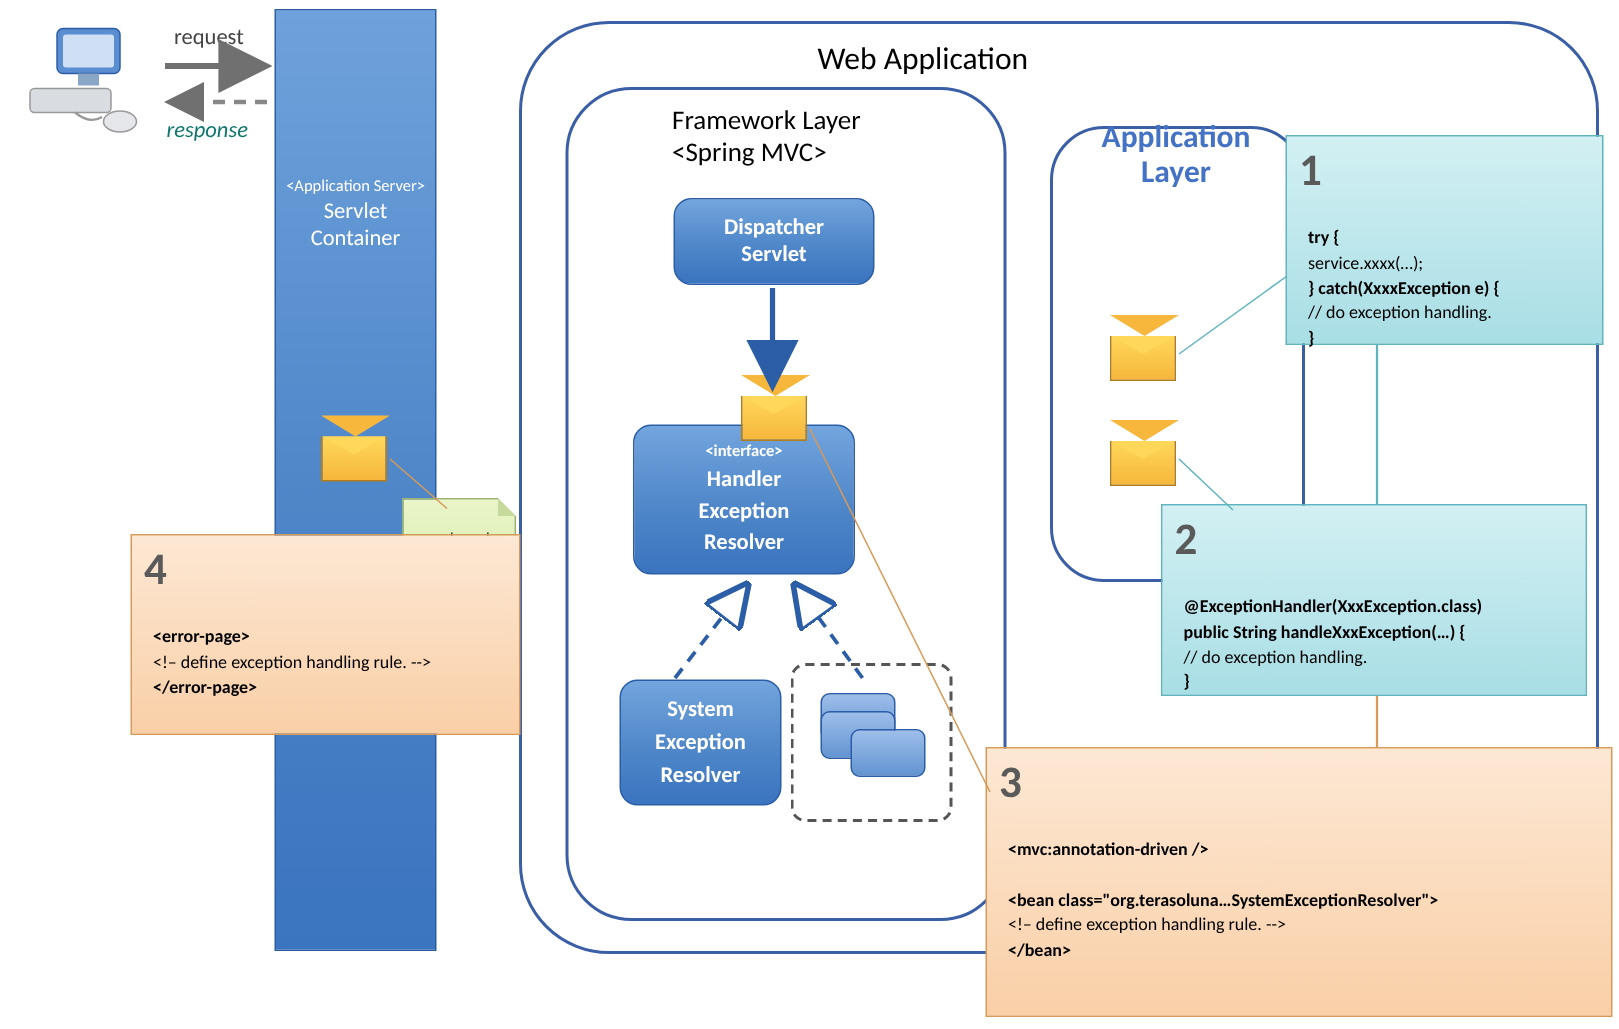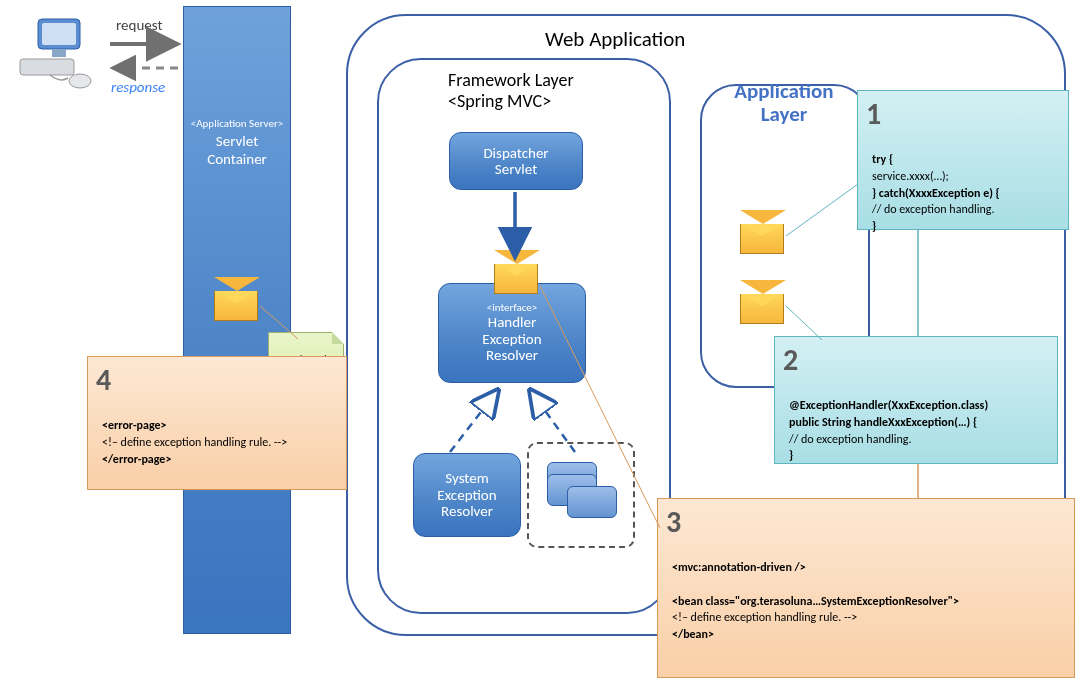--- a/index.html
+++ b/index.html
@@ -95,24 +95,25 @@
   .node {
     position: absolute;
     border: 1px solid #2c5ea7;
     border-radius: 12px;
     background: linear-gradient(180deg,#73a5de 0%,#4f87c9 55%,#3b74bf 100%);
     color: #fff;
     text-align: center;
     font-size: 15px;
     display: flex;
     align-items: center;
-    justify-content: center;
+    justify-content: space-between;
     flex-direction: column;
     line-height: 1.1;
     padding: 11px;
+    font-weight: bold;
   }
   .node .stereo2 { font-size: 11px; }
 
   
   .envelope {
     position: absolute;
     width: 44px;
     height: 30px;
     background: linear-gradient(180deg,#ffd75a,#f6b73c);
     border: 1px solid #b07d1a;
@@ -213,21 +214,21 @@
       <rect x="28" y="4" width="42" height="30" rx="4" fill="#5b8dd1" stroke="#2c5ea7"></rect>
       <rect x="32" y="8" width="34" height="22" rx="2" fill="#cfe0f5"></rect>
       <rect x="42" y="34" width="14" height="8" fill="#8aa6c7"></rect>
       <rect x="10" y="44" width="54" height="16" rx="3" fill="#d9dde2" stroke="#999"></rect>
       <ellipse cx="70" cy="66" rx="11" ry="7" fill="#e5e7ea" stroke="#999"></ellipse>
       <path d="M58 63 Q50 68 40 60" stroke="#999" fill="none" stroke-width="1.5"></path>
     </svg>
   </div>
 
   <div class="label" style="left:116px;top:16px;font-style:normal;color:#444">request</div>
-  <div class="label" style="left:111px;top:78px;font-style:italic;color:#3b82f6">response</div>
+  <div class="label" style="left:111px;top:78px;font-style:italic;color:#0f766e">response</div>
 
   <div class="servlet-col">
     <span class="stereo">&lt;Application Server&gt;</span>
     <span>Servlet</span><br>
     <span>Container</span>
   </div>
 
   <div class="webapp"></div>
   <div class="webapp-title">Web Application</div>
 
@@ -241,21 +242,21 @@
   <div class="applayer-title">
     <span>Application</span><br>
     <span>Layer</span>
   </div>
 
   <div class="node" style="left:449px;top:132px;width:134px;height:58px">
     <span>Dispatcher</span>
     <span>Servlet</span>
   </div>
 
-  <div class="node" style="left:438px;top:283px;width:148px;height:100px">
+  <div class="node" style="left:422px;top:283px;width:148px;height:100px">
     <span class="stereo2">&lt;interface&gt;</span>
     <span>Handler</span>
     <span>Exception</span>
     <span>Resolver</span>
   </div>
 
   <div class="node" style="left:413px;top:453px;width:108px;height:84px">
     <span>System</span>
     <span>Exception</span>
     <span>Resolver</span>

